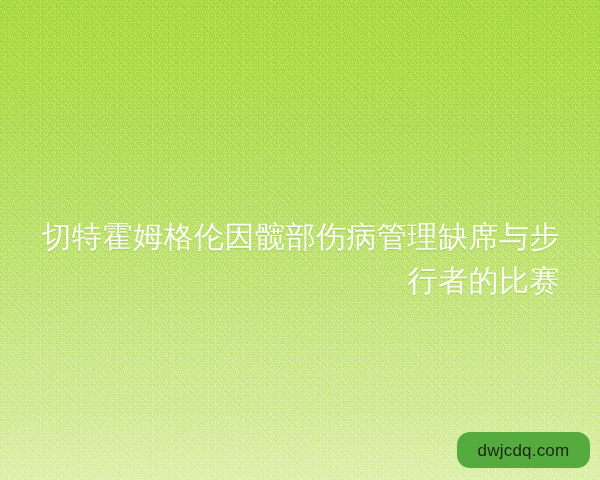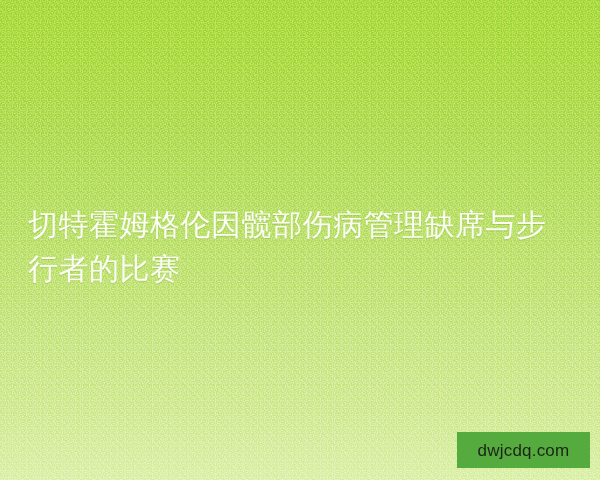--- a/index.html
+++ b/index.html
@@ -47,42 +47,43 @@
     background-size: 7px 7px, 5px 5px, 9px 9px, 6px 6px;
   }
 
   .headline {
     position: absolute;
     left: 0;
     right: 0;
     top: 203px;
     padding: 0 28px;
     box-sizing: border-box;
-    margin: 0;
-    text-align: left;
+    margin: 12px;
+    text-align: right;
     font-family: "DejaVu Sans", "Liberation Sans", sans-serif;
     font-size: 30px;
     font-weight: 400;
     line-height: 44px;
     letter-spacing: 0.5px;
     color: #fbfdf4;
     text-shadow: 0 1px 1px rgba(90, 130, 30, 0.25);
     white-space: normal;
   }
 
   .watermark-badge {
     position: absolute;
     left: 457px;
     top: 432px;
     width: 133px;
     height: 36px;
     background: #56ab3e;
     display: flex;
     align-items: center;
     justify-content: center;
+    border-radius: 13px;
   }
 
   .watermark-text {
     font-family: "Liberation Sans", sans-serif;
     font-size: 17px;
     font-weight: 400;
     letter-spacing: 0.2px;
     color: #1c2418;
     line-height: 1;
   }

